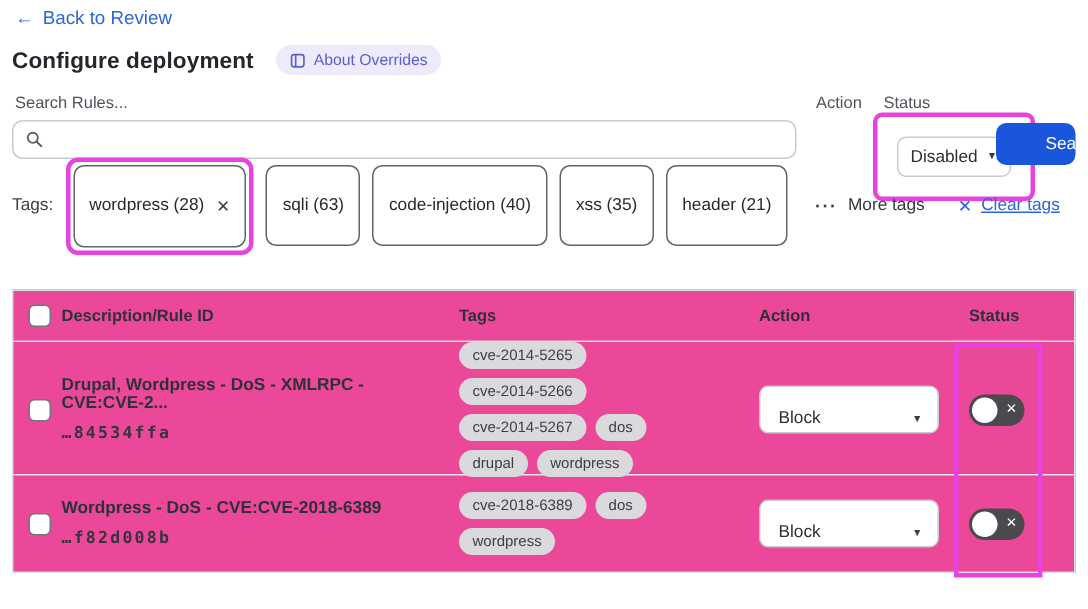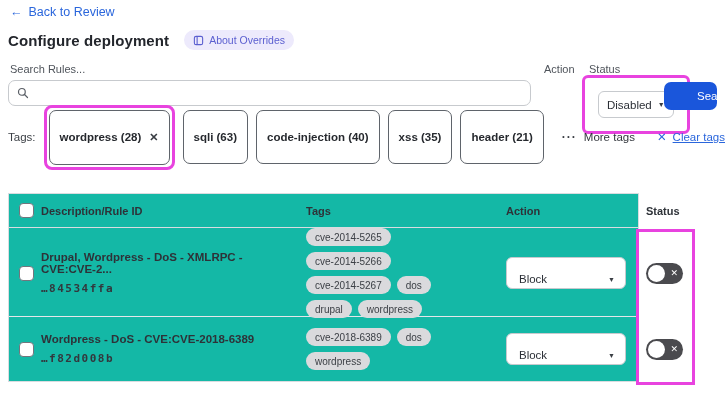--- a/index.html
+++ b/index.html
@@ -29,29 +29,29 @@
   .status-wrap { position: absolute; left: 582px; top: 75px; border: 3px solid #e843df; border-radius: 6px; padding: 13px; background: #fff; }
   .search-btn { position: absolute; left: 664px; top: 82px; width: 53px; height: 28px; background: #1a56db;
                 color: #fff; border: none; border-radius: 7px; font-size: 11.5px; font-family: inherit; cursor: pointer; padding-left: 33px; }
 
   
   .tags-row { position: absolute; left: 8px; top: 121px; display: flex; align-items: center; gap: 8px; height: 32px; }
   .tags-label { font-size: 11.5px; color: #3c4046; }
   .selected-wrap { border: 3px solid #e843df; border-radius: 8px; padding: 2px; background: #fff; }
   .tag-pill { border: 1px solid #5f646b; border-radius: 7px; padding: 20px 10px; font-size: 11.5px;
               color: #26292e; background: #fff; display: flex; align-items: center; gap: 8px;
-              white-space: nowrap; cursor: pointer; font-weight: bold; }
+              white-space: nowrap; cursor: pointer; }
   .remove-x { font-size: 11px; color: #3a3e44; }
   .more-tags { margin-left: 10px; display: flex; gap: 7px; align-items: center; font-size: 11.5px; color: #33373d; cursor: pointer; }
   .dots { letter-spacing: 1px; font-weight: bold; color: #3a3e44; font-size: 12px; }
   .clear-tags { margin-left: 14px; display: flex; gap: 6px; align-items: center; color: #2a66dc; font-size: 11.5px; cursor: pointer; }
   .clear-tags .lbl { text-decoration: underline; }
 
   
-  .rules-table { position: absolute; left: 8px; top: 193px; width: 631px; border: 1px solid #d9dce0; background: #14b8a6; }
+  .rules-table { position: absolute; left: 8px; top: 193px; width: 709px; border: 1px solid #d9dce0; background: #ec4899; }
   .t-row { display: grid; grid-template-columns: 32px 265px 200px 140px 1fr; align-items: center; }
   .t-header { height: 34px; border-bottom: 1px solid #d9dce0; font-weight: bold; font-size: 11px; color: #2e3238; }
   .row-1 { height: 89px; border-bottom: 1px solid #e4e6ea; }
   .row-2 { height: 64px; }
   .checkbox { width: 15px; height: 15px; border: 1.5px solid #71767d; border-radius: 4px; margin-left: 10px; background: #fff; cursor: pointer; }
   .desc-cell { font-size: 11.5px; color: #2e3238; display: flex; flex-direction: column; gap: 7px; padding-right: 14px; font-weight: bold; }
   .rule-id { font-family: "DejaVu Sans Mono", monospace; font-size: 11px; letter-spacing: 1.5px; color: #33373d; }
   .tags-cell { display: flex; flex-wrap: wrap; gap: 6px; padding-right: 26px; align-items: center; align-content: center; }
   .mini-pill { background: #dadadd; color: #3c4046; font-size: 10px; padding: 3.5px 9px; border-radius: 9px; white-space: nowrap; }
   .select-box { width: 120px; height: 32px; border: 1px solid #c7cace; border-radius: 6px; display: flex;

